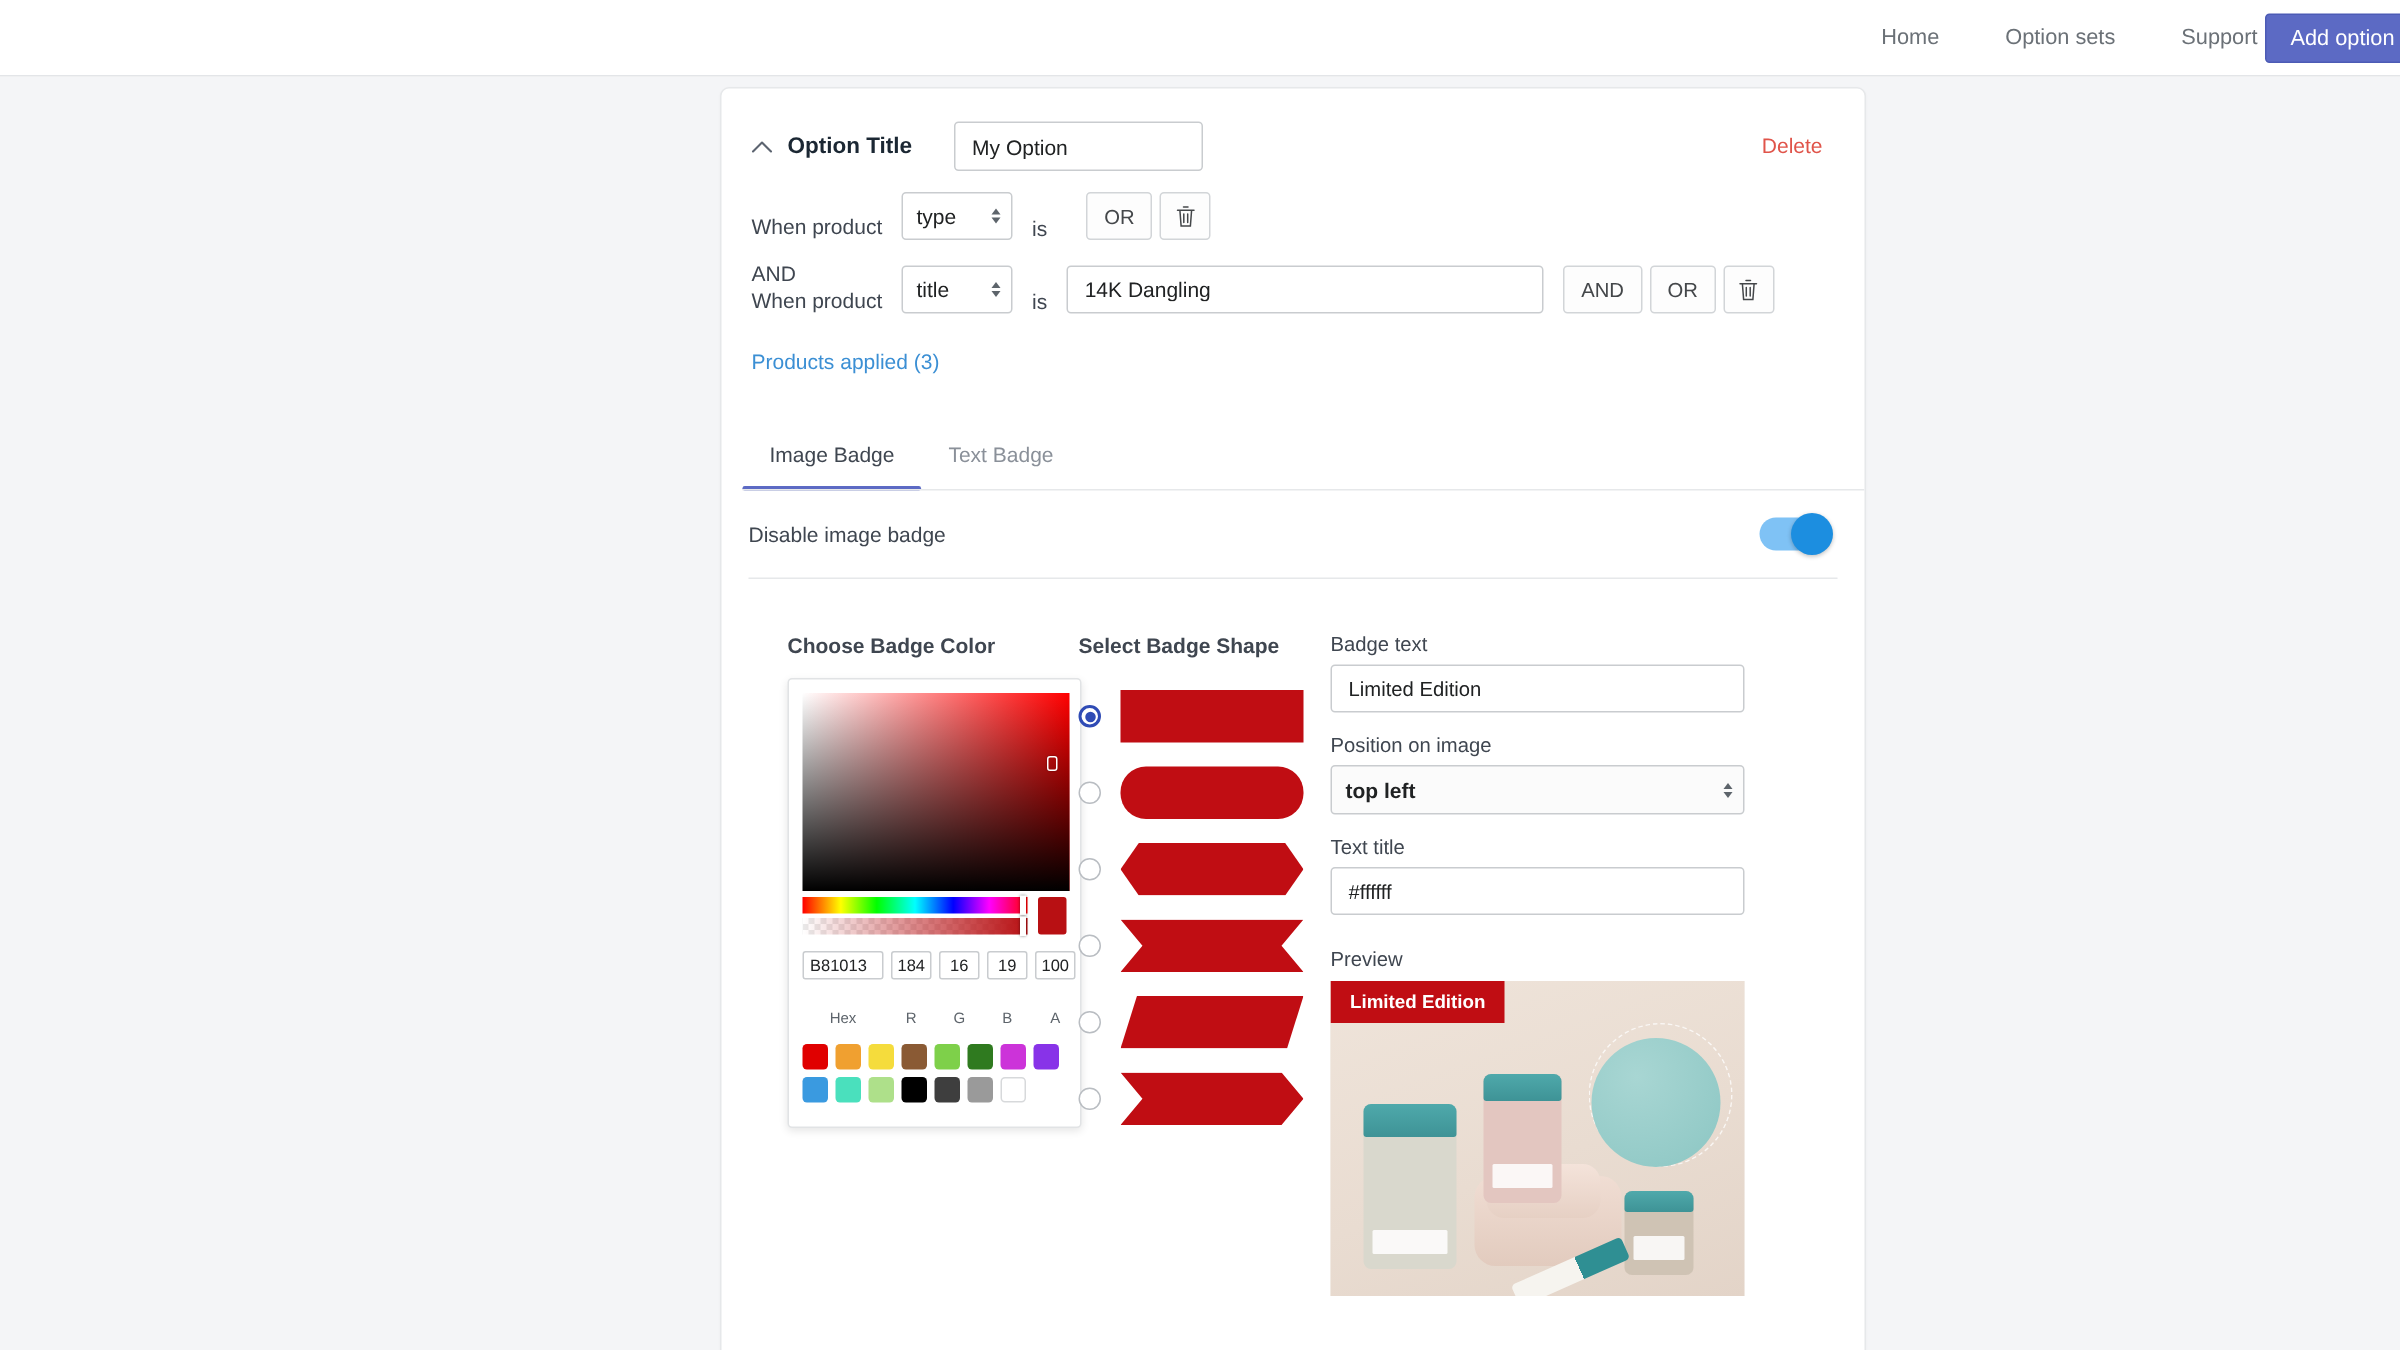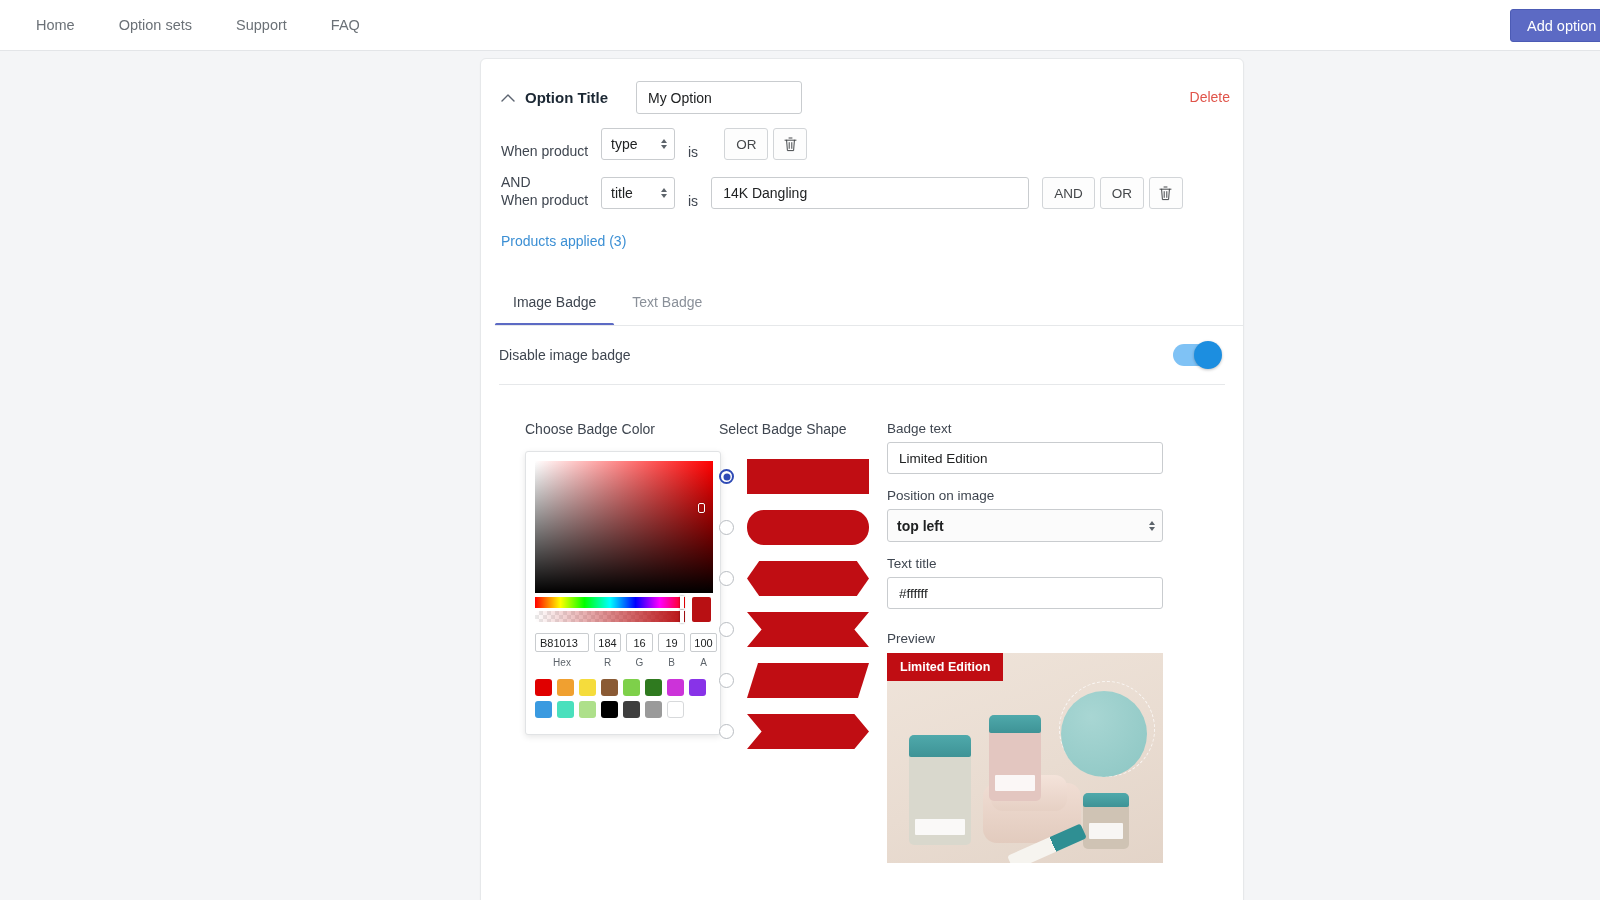--- a/index.html
+++ b/index.html
@@ -11,21 +11,21 @@
     font-family: "Liberation Sans", sans-serif;
     -webkit-font-smoothing: antialiased;
   }
 
   
   .topnav {
     position: absolute; top: 0; left: 0;
     width: 1600px; height: 51px;
     background: #ffffff;
     border-bottom: 1px solid #e3e5e8;
-    display: flex; align-items: center;
+    display: flex; align-items: center; justify-content: flex-end;
   }
   .nav-items { display: flex; align-items: center; padding-left: 14px; gap: 0; }
   .nav-item {
     font-size: 14.5px; color: #6b7177;
     padding: 6px 22px; cursor: pointer;
     white-space: nowrap;
   }
   .add-option-btn {
     position: absolute; left: 1510px; top: 9px;
     height: 33px;
@@ -76,21 +76,21 @@
     font-size: 14px;
     color: #202223;
     padding: 0 11px;
     height: 32px;
     font-family: "Liberation Sans", sans-serif;
     outline: none;
   }
   .txt-input::placeholder { color: #9aa0a6; }
   #opt-title-input { width: 166px; height: 33px; }
   .delete-link {
-    position: absolute; right: 13px; top: 30px;
+    position: absolute; right: 28px; top: 30px;
     color: #e0544a; font-size: 14px; cursor: pointer;
   }
 
   
   .cond-row {
     display: flex; align-items: flex-end;
     padding-left: 20px;
     margin-top: 14px;
   }
   .cond-label {
@@ -202,21 +202,21 @@
   .section-rule { height: 1px; background: #e6e8ea; margin: 0 18px; }
 
   
   .body3 {
     display: flex;
     padding: 36px 0 0 0;
   }
   .col-color { width: 238px; padding-left: 44px; }
   .col-shape { width: 168px; }
   .col-right { flex: 1; padding-right: 40px; }
-  .col-head { font-size: 14px; color: #3f4650; margin-bottom: 14px; }
+  .col-head { font-size: 14px; color: #3f4650; margin-bottom: 14px; font-weight: bold; }
 
   
   .picker {
     width: 196px;
     background: #fff;
     border: 1px solid #e1e3e5;
     border-radius: 3px;
     box-shadow: 0 2px 6px rgba(0,0,0,0.10);
     padding: 9px 9px 11px 9px;
   }
@@ -270,21 +270,21 @@
     border: 1px solid #c9cccf; border-radius: 2px;
     height: 19px; font-size: 11px; text-align: center;
     color: #202223; font-family: "Liberation Sans", sans-serif;
     padding: 0 2px; outline: none; background: #fff;
     display: block;
   }
   .fld.hex input { width: 54px; text-align: left; padding-left: 4px; }
   .fld.num input { width: 27px; }
   .fld label {
     display: block; font-size: 10px; color: #5d646b;
-    margin-top: 5px; text-align: center;
+    margin-top: 21px; text-align: center;
   }
   .swatches { margin-top: 11px; }
   .sw-row { display: flex; gap: 5px; margin-bottom: 5px; }
   .sw {
     width: 17px; height: 17px; border-radius: 3px;
     cursor: pointer;
   }
   .sw.white { border: 1px solid #d7d9db; }
 
   

